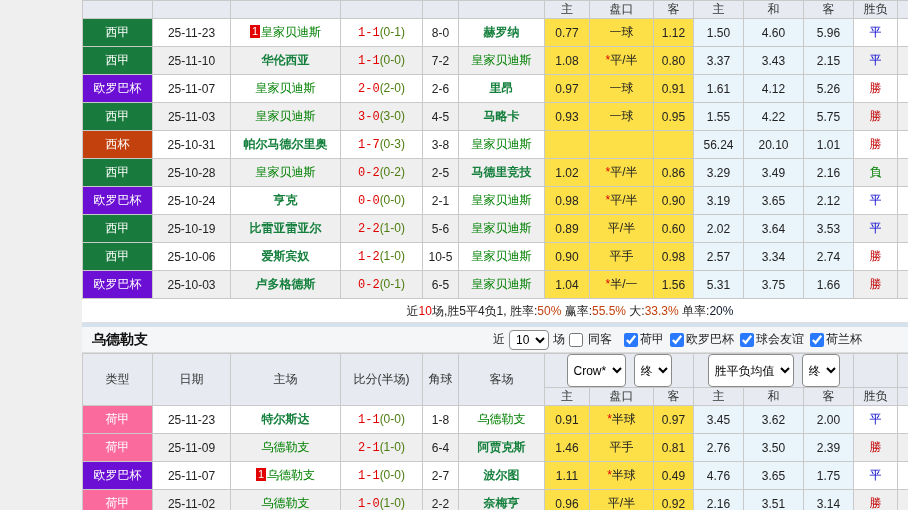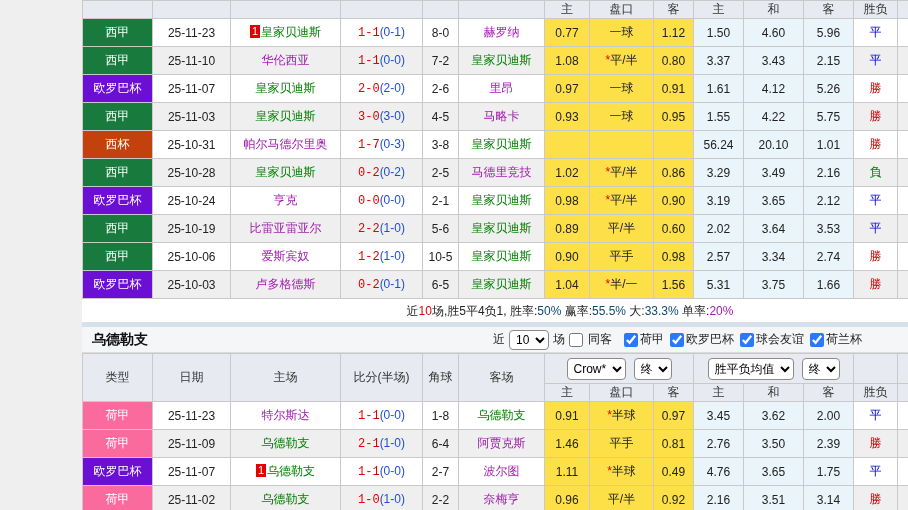--- a/index.html
+++ b/index.html
@@ -17,39 +17,39 @@
   tbody tr:nth-child(even) .c-base{background:#efefef;}
   tbody tr:nth-child(odd)  .c-base{background:#ffffff;}
   .c-ah{background:#fde047;}
   .c-eu{background:#eaf4fb;}
   td.c-type{color:#fff;}
   .lg-liga{background:#187a3c;}
   .lg-uefa{background:#6c0fd4;}
   .lg-copa{background:#c2410c;}
   .lg-ere{background:#fb6a9d;}
   .team-focal{color:#008000;}
-  .team-normal{color:#a21caf;}
+  .team-normal{color:#15803d;font-weight:bold;}
   .badge{display:inline-block;background:#e20000;color:#fff;font-size:11px;line-height:13px;
          padding:0 2px;margin-right:1px;vertical-align:1px;}
   .ft{color:#e10000;font-family:Liberation Mono, monospace;}
-  .ht{color:#1d4ed8;margin-top:8px;}
+  .ht{color:#4d7c0f;margin-top:8px;}
   .star{color:#e10000;}
   .r-win{color:#c00000;}
   .r-draw{color:#0000cc;}
   .r-lose{color:#008000;}
   .summary{width:826px;height:24px;line-height:24px;background:#fff;text-align:center;
            padding-left:150px;box-sizing:border-box;border-bottom:1px solid #e0e0e0;}
-  .seg-red{color:#e10000;} .seg-blue{color:#0c4a6e;} .seg-green{color:#a21caf;} .seg-default{color:#222;}
+  .seg-red{color:#e10000;} .seg-blue{color:#c2410c;} .seg-green{color:#0f172a;} .seg-default{color:#222;}
   .divider{width:826px;height:4px;background:#d5e2ee;}
   .section-head{width:826px;height:26px;background:#f5f6f8;display:flex;align-items:center;
                 box-sizing:border-box;border-bottom:1px solid #dcdcdc;}
   .section-title{font-weight:bold;font-size:14px;color:#111;margin-left:10px;}
   .controls{margin-left:auto;margin-right:46px;display:flex;align-items:center;gap:4px;color:#222;}
   .controls label{display:flex;align-items:center;gap:1px;}
-  select{font-family:"Liberation Sans",sans-serif;font-size:12px;height:22px;
+  select{font-family:"Liberation Sans",sans-serif;font-size:12px;height:33px;
          border:1px solid #8a8a8a;border-radius:4px;background:#fff;padding:0 2px;}
   .sel-sm{height:20px;}
   input[type=checkbox]{width:14px;height:14px;margin:0 1px 0 0;accent-color:#2979ff;}
   .sel-row th{height:29px;}
   .sub-row th{height:13px;}
   .sel-wrap{display:flex;justify-content:center;gap:8px;align-items:center;}
 </style>
 </head>
 <body>
 

